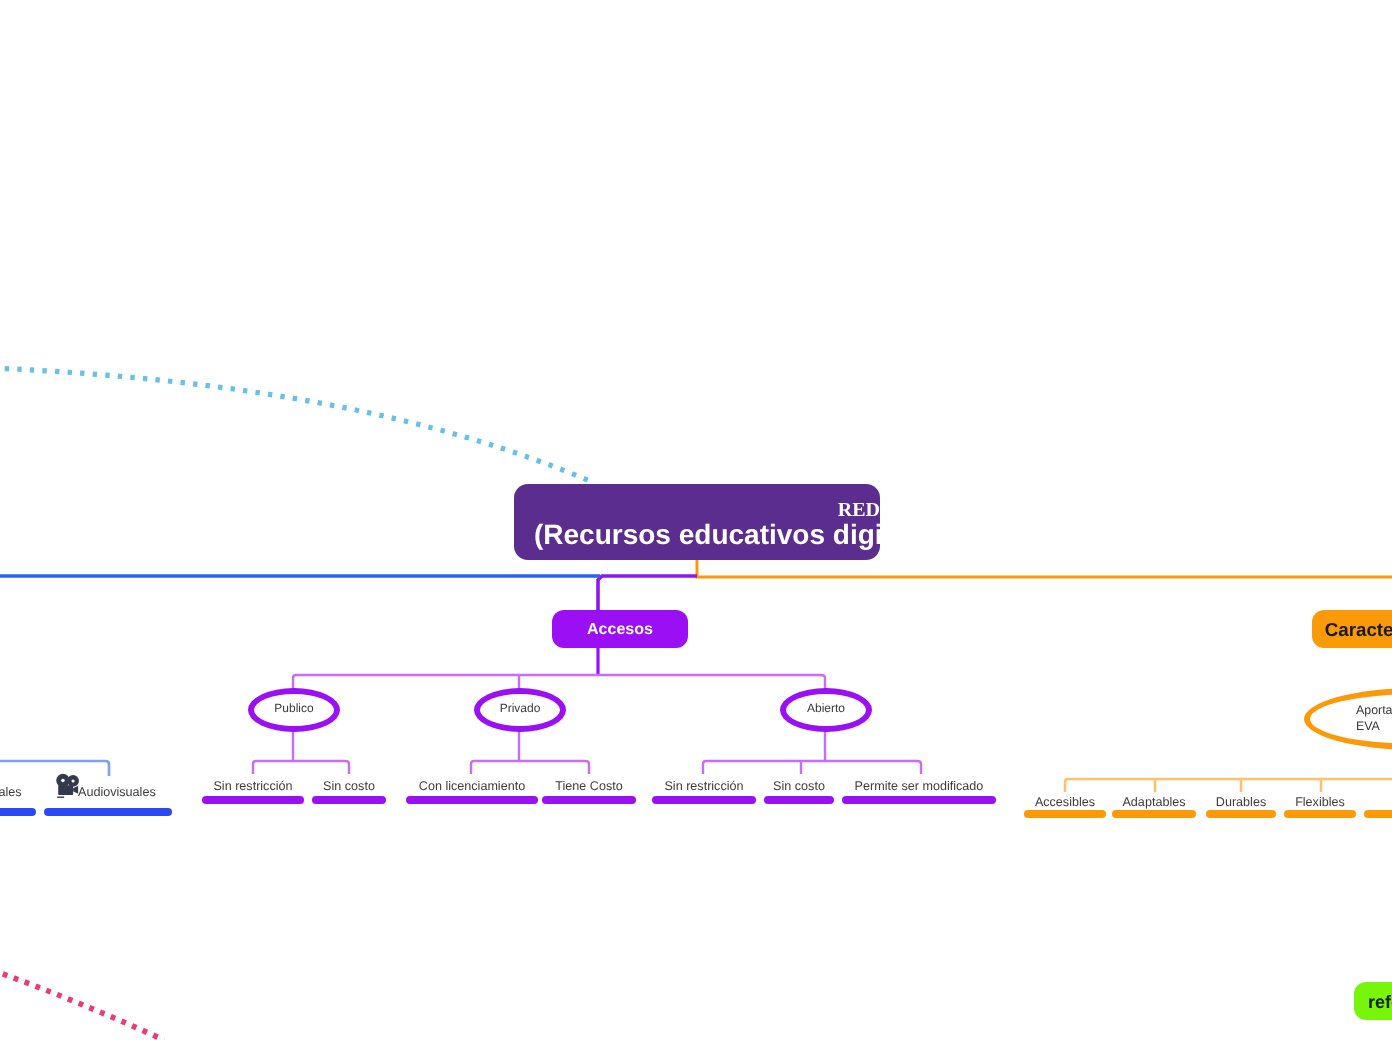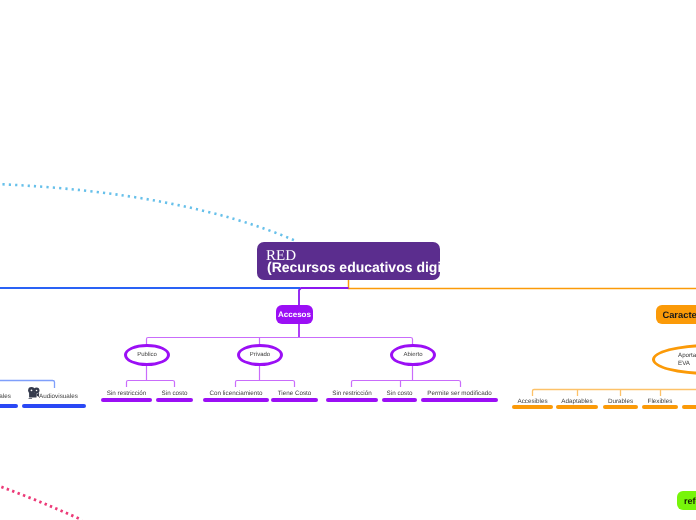--- a/index.html
+++ b/index.html
@@ -7,30 +7,30 @@
        font-family:"Liberation Sans",sans-serif;-webkit-font-smoothing:antialiased;
        text-rendering:geometricPrecision;}
   #stage{will-change:transform;transform:translateZ(0);}
   #stage{position:absolute;left:0;top:0;width:696px;height:520px;}
   svg#wires{position:absolute;left:0;top:0;width:696px;height:520px;}
   .node{position:absolute;box-sizing:border-box;}
 
   
   #root-box{left:257px;top:242px;width:183px;height:38px;background:#5b2d8e;
             border-radius:7px;color:#ffffff;padding:8px 0 0 9px;}
-  #root-box .rl1{font-family:"Liberation Serif",serif;font-weight:400;font-size:15px;
-                 line-height:12px;}
+  #root-box .rl1{font-family:"Liberation Serif",serif;font-weight:700;font-size:10px;
+                 line-height:12px;text-align:right;}
   #root-box .rl2{font-family:"Liberation Sans",sans-serif;font-weight:700;font-size:14px;
                  line-height:10px;padding-left:1px;white-space:nowrap;}
 
   
   .pill{border-radius:6px;display:flex;align-items:center;justify-content:center;
         font-weight:700;font-family:"Liberation Sans",sans-serif;}
   .pill>span{white-space:nowrap;flex:0 0 auto;}
-  #accesos-box{left:276px;top:305px;width:37px;height:19px;background:#9b0ff5;
+  #accesos-box{left:276px;top:305px;width:68px;height:19px;background:#9b0ff5;
                color:#ffffff;font-size:8px;}
   #caract-box{left:656px;top:305px;width:80px;height:19px;background:#fb9a08;
               color:#1a1a1a;font-size:9.4px;}
   #refer-box{left:677px;top:491px;width:62px;height:19px;background:#77f50a;
              color:#132000;font-size:9px;}
 
   
   .ell{border-radius:50%;display:flex;align-items:center;justify-content:center;
        background:#ffffff;color:#3a3a3a;text-align:center;line-height:9px;
        font-family:"Liberation Sans",sans-serif;}

